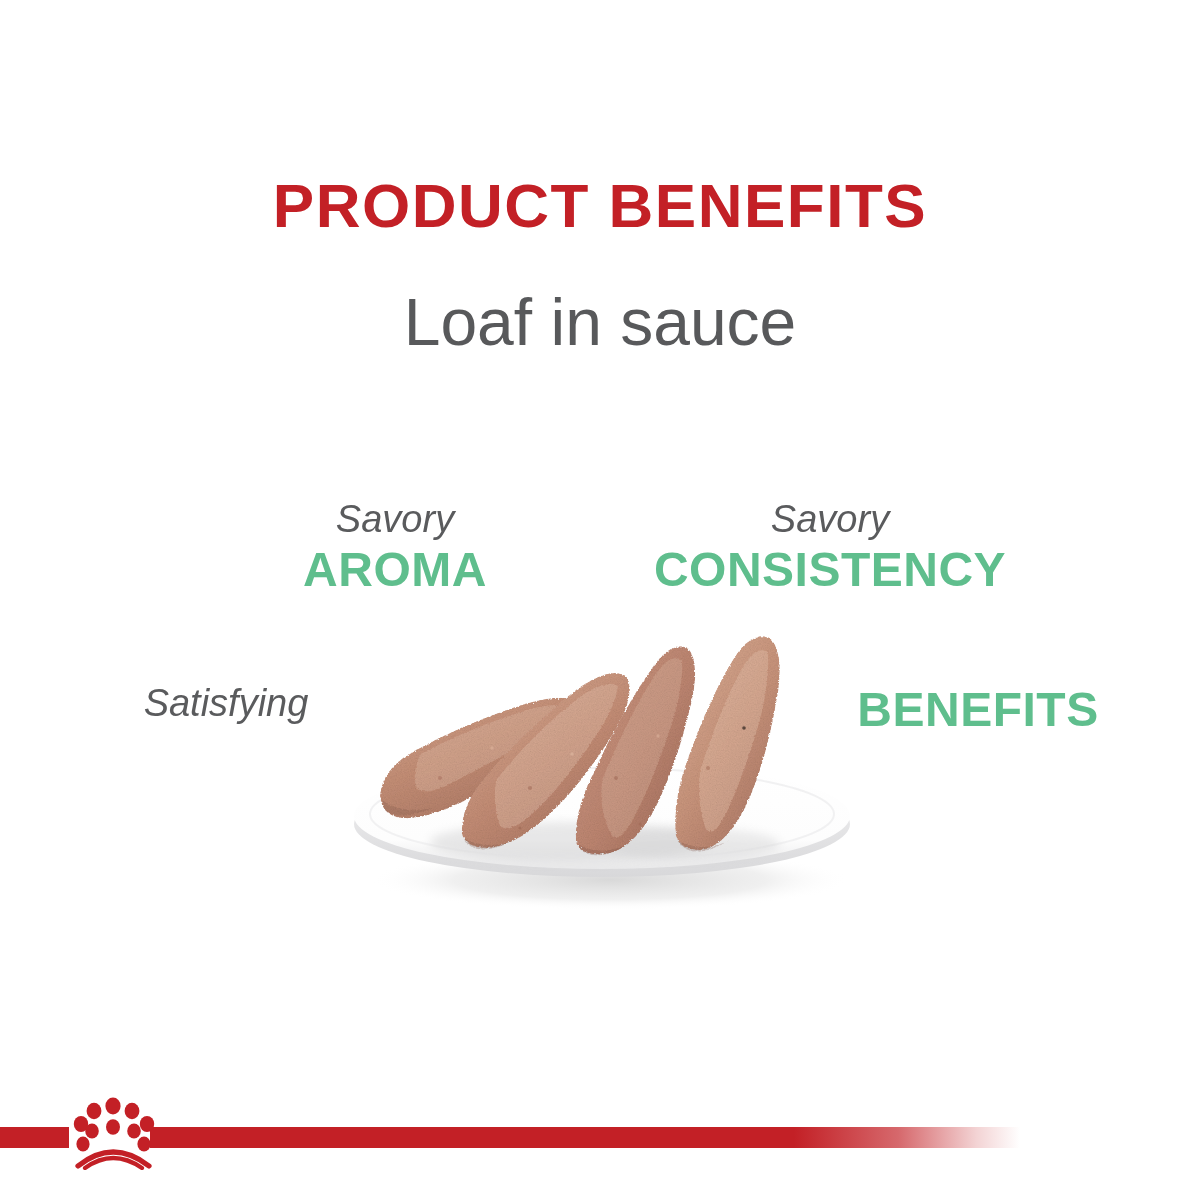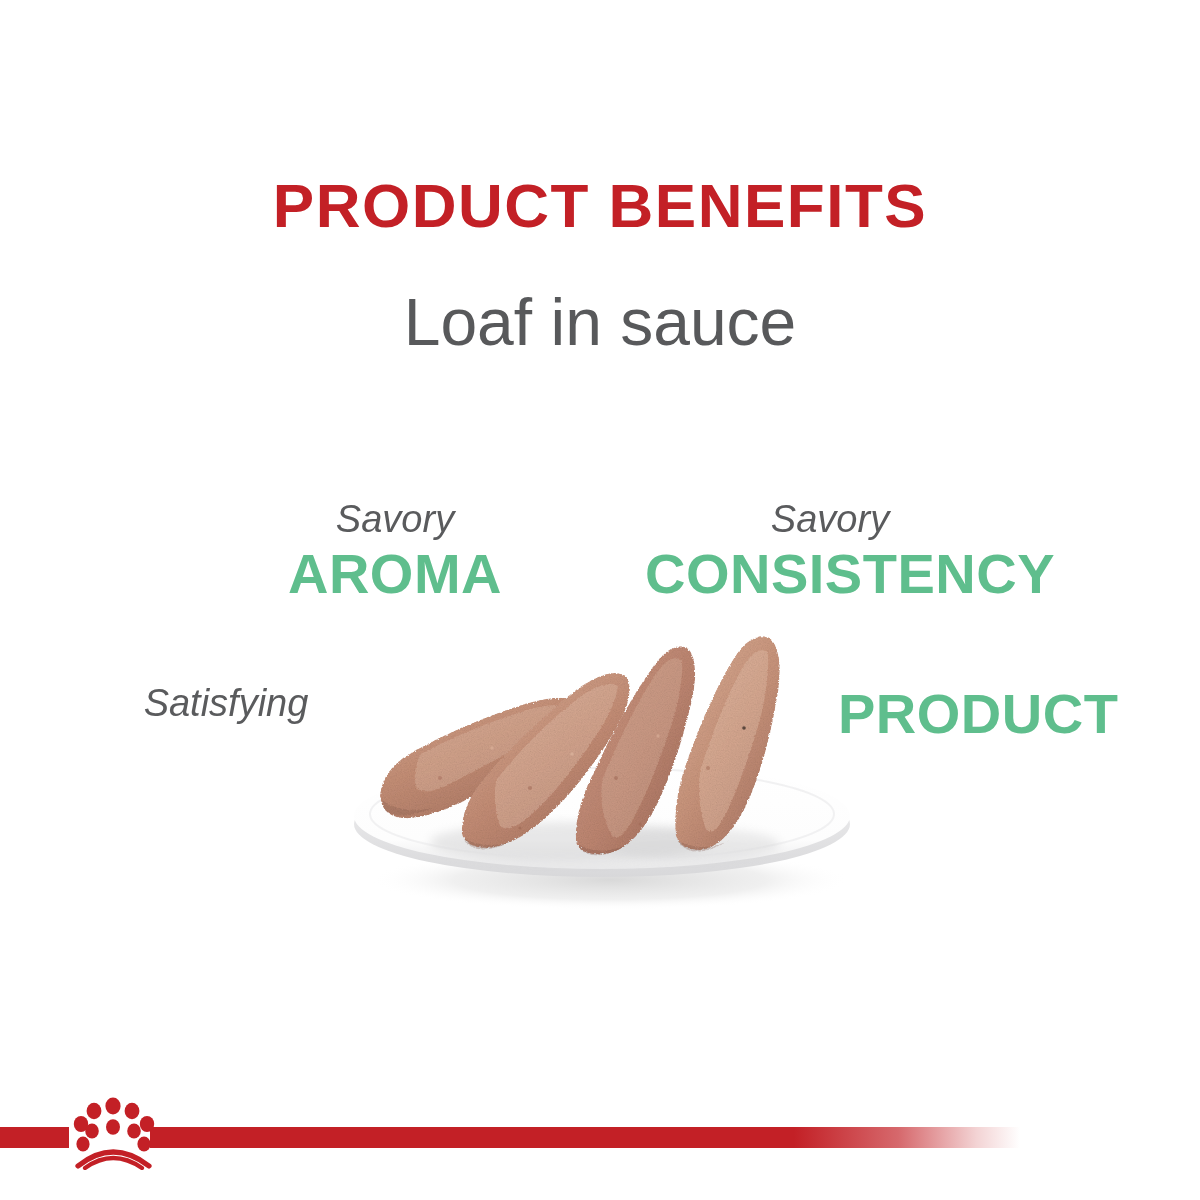--- a/index.html
+++ b/index.html
@@ -59,21 +59,21 @@
     font-style: italic;
     font-weight: normal;
     font-size: 38px;
     color: #5A5B5D;
     line-height: 1.15;
     display: block;
   }
   .benefit .noun {
     font-family: "Liberation Sans", "DejaVu Sans", sans-serif;
     font-weight: bold;
-    font-size: 56px;
+    font-size: 48px;
     letter-spacing: 0.5px;
     color: #5FBE8D;
     line-height: 1.15;
     display: block;
   }
 
   #benefit-aroma       { left: 245px; top: 498px; width: 300px; }
   #benefit-consistency { left: 645px; top: 498px; width: 370px; }
   #benefit-texture     { left:  76px; top: 682px; width: 300px; }
   #benefit-flavors     { left: 838px; top: 682px; width: 280px; }
@@ -133,21 +133,21 @@
   <div class="benefit" id="benefit-consistency">
     <span class="adj">Savory</span>
     <span class="noun">CONSISTENCY</span>
   </div>
 
   <div class="benefit" id="benefit-texture">
     <span class="adj">Satisfying</span>
   </div>
 
   <div class="benefit" id="benefit-flavors">
-    <span class="noun">PRODUCT</span>
+    <span class="noun">BENEFITS</span>
   </div>
 
   <div id="food-photo">
     <svg viewBox="0 0 560 290" xmlns="http://www.w3.org/2000/svg" role="img" aria-label="Loaf slices on a white plate">
       <defs>
         <radialGradient id="plateShadow" cx="50%" cy="50%" r="50%">
           <stop offset="0%" stop-color="#b9b9b9" stop-opacity="0.55"></stop>
           <stop offset="65%" stop-color="#cccccc" stop-opacity="0.30"></stop>
           <stop offset="100%" stop-color="#ffffff" stop-opacity="0"></stop>
         </radialGradient>

